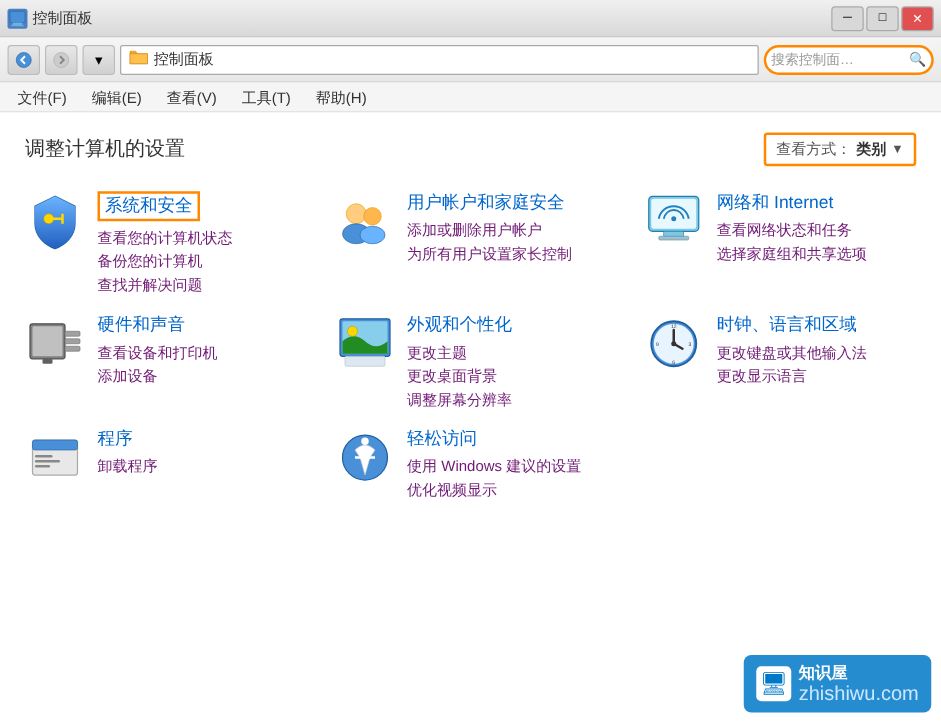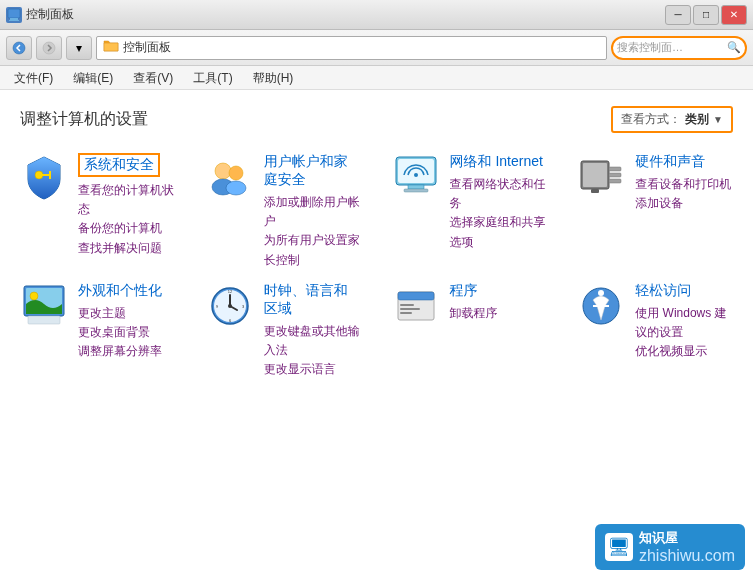--- a/index.html
+++ b/index.html
@@ -175,21 +175,21 @@
       font-weight: bold;
     }
     .view-selector-arrow {
       font-size: 10px;
       color: #555;
     }
 
     
     .panels-grid {
       display: grid;
-      grid-template-columns: 1fr 1fr 1fr 1fr;
+      grid-template-columns: 1fr 1fr 1fr;
       gap: 12px 30px;
     }
     .panel-item {
       display: flex;
       gap: 10px;
       align-items: flex-start;
     }
     .panel-icon {
       width: 48px;
       height: 48px;

